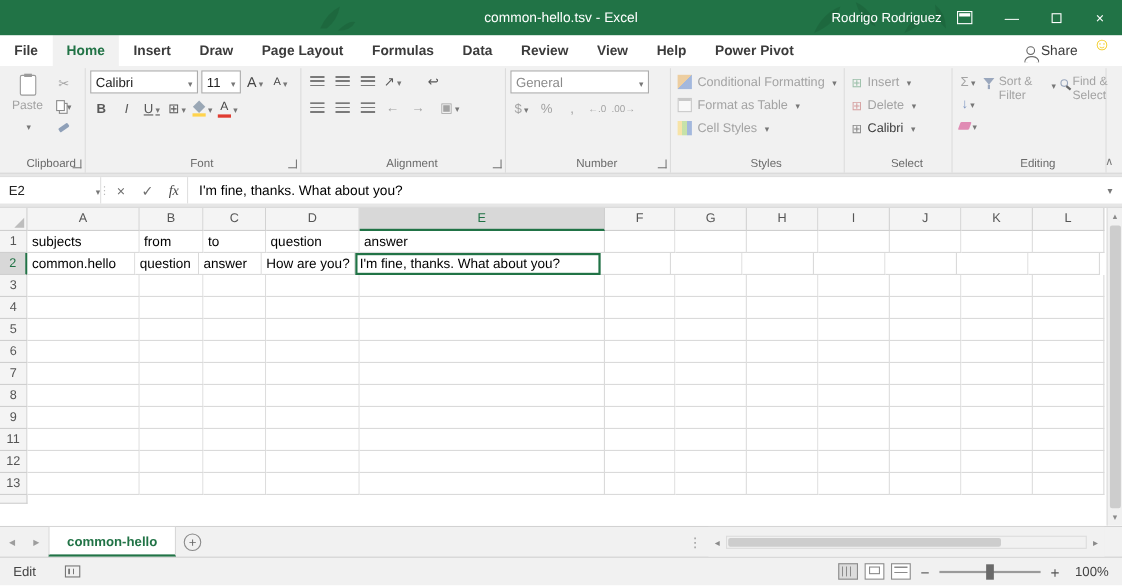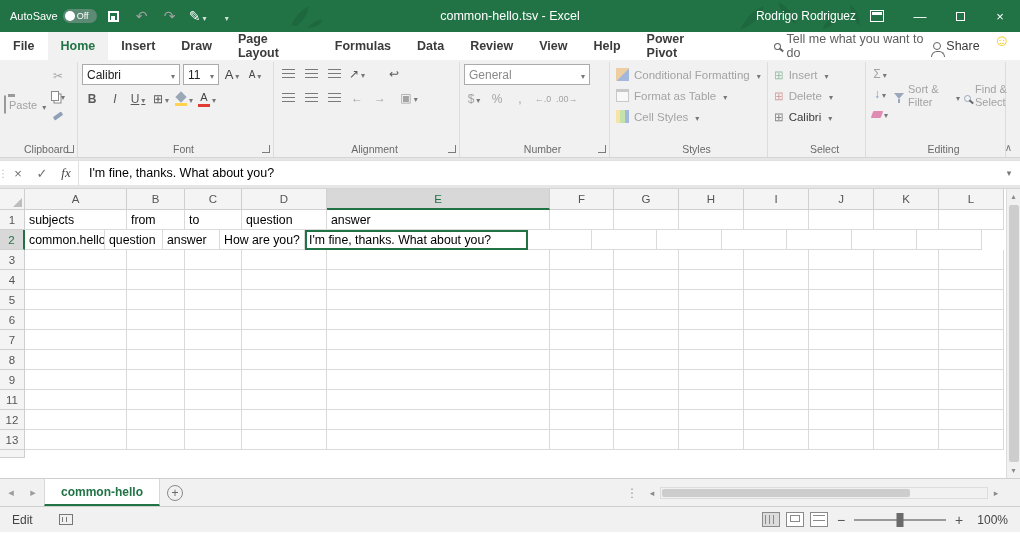--- a/index.html
+++ b/index.html
@@ -43,21 +43,21 @@
   .ribbon { height:98px; background:#f1f1f1; display:flex; border-bottom:1px solid #d5d5d5; position:relative; padding-top:2px; }
   .rgroup { position:relative; border-right:1px solid #dcdcdc; padding:2px 4px 16px 4px; }
   .glabel { position:absolute; bottom:2px; left:16px; right:0; text-align:center; font-size:10.5px; color:#6a6a6a; }
   .launcher { position:absolute; right:3px; bottom:4px; width:8px; height:8px; border-right:1px solid #7a7a7a; border-bottom:1px solid #7a7a7a; }
   .dim { color:#a3a3a3 !important; }
   .rowflex { display:flex; align-items:center; gap:3px; }
   .mini { min-width:20px; height:20px; display:flex; align-items:center; justify-content:center; font-size:12px; color:#595959; }
 
   
   .gclip { width:78px; display:flex; gap:2px; }
-  .paste { width:42px; display:flex; flex-direction:row; align-items:center; padding-top:4px; gap:3px; }
+  .paste { width:42px; display:flex; flex-direction:column; align-items:center; padding-top:4px; gap:3px; }
   .clipicon { width:15px; height:19px; border:1px solid #9a9a9a; background:#fff; border-radius:2px; position:relative; }
   .clipicon::before { content:""; position:absolute; top:-2px; left:3px; width:7px; height:3px; background:#9a9a9a; }
   .plabel { font-size:11px; }
   .minicol { display:flex; flex-direction:column; justify-content:flex-start; padding-top:2px; }
   .copyic { width:8px; height:10px; border:1px solid #8a8a8a; background:#fff; box-shadow:2.5px 2.5px 0 -1px #fff,2.5px 2.5px 0 0 #8a8a8a; }
   .brushic { width:10px; height:4px; background:#8fa0b8; transform:rotate(-35deg); border-radius:1px; }
 
   
   .gfont { width:196px; }
   .combo { background:#fff; border:1px solid #ababab; height:21px; display:flex; align-items:center; font-size:12px; color:#222; padding:0 4px; justify-content:space-between; }
@@ -82,21 +82,21 @@
   .stackbtn { display:flex; align-items:center; gap:5px; height:21px; font-size:11.5px; color:#3b3b3b; padding:0 2px; }
   .ic13 { width:13px; height:13px; flex:none; }
   .ic-cf { background:linear-gradient(135deg,#e8a33d 50%,#4472c4 50%); opacity:.45; }
   .ic-fat { background:#fff; border:1px solid #a8a8a8; background-image:linear-gradient(#a8a8a8 2px,transparent 2px); opacity:.55; }
   .ic-cs { background:linear-gradient(90deg,#ffd34d 33%,#92d050 33% 66%,#4472c4 66%); opacity:.45; }
   .gstyles { width:158px; } .gcells { width:98px; } .gedit { width:140px; }
 
   
   .editcols { display:flex; gap:4px; }
   .minicol2 { display:flex; flex-direction:column; }
-  .bigvbtn { display:flex; align-items:center; gap:4px; padding-top:4px; }
+  .bigvbtn { display:flex; align-items:flex-start; gap:4px; padding-top:4px; }
   .twol { font-size:11px; line-height:1.15; width:42px; }
   .funnelwrap { display:flex; flex-direction:column; align-items:center; margin-top:3px; }
   .funnel { width:0; height:0; border-left:5px solid transparent; border-right:5px solid transparent; border-top:6px solid #9aa7bd; }
   .fstem { width:2px; height:4px; background:#9aa7bd; }
   .eraser { width:10px; height:7px; background:#e08bb4; transform:skewX(-20deg); border-radius:1px; }
   .collapse { position:absolute; right:8px; bottom:4px; color:#777; font-size:10px; }
 
   
   .fbarwrap { background:#e6e6e6; padding:2px 0 3px 0; border-bottom:1px solid #d5d5d5; }
   .fbar { height:25px; background:#fff; display:flex; align-items:stretch; border-top:1px solid #e0e0e0; }
@@ -159,45 +159,20 @@
     <path d="M6 26 q6 -14 18 -20 q-2 12 -12 20 z" fill="#1b6039"></path>
     <path d="M22 28 q10 -10 16 -8 q-4 8 -16 8 z" fill="#1b6039"></path>
   </svg>
   <svg class="deco right" width="140" height="32">
     <path d="M10 30 q8 -18 24 -24 q-4 16 -24 24 z" fill="#1b6039"></path>
     <path d="M48 2 q14 6 18 22 q-14 -6 -18 -22 z" fill="#1b6039"></path>
     <path d="M92 30 q6 -14 20 -18 q-4 12 -20 18 z" fill="#1b6039"></path>
     <path d="M120 4 q10 8 10 22 q-10 -8 -10 -22 z" fill="#1b6039"></path>
   </svg>
 
-  <div class="qat">
-    <div class="autosave">
-      <span>AutoSave</span>
-      <span class="pill">
-          <span class="knob"></span>
-          <span>Off</span>
-        </span>
-    </div>
-    <span class="qbtn">
-        <span class="floppy"></span>
-      </span>
-    <span class="qbtn dim">
-        <span>↶</span>
-      </span>
-    <span class="qbtn dim">
-        <span>↷</span>
-      </span>
-    <span class="qbtn">
-        <span>✎</span>
-        <span class="caret w"></span>
-      </span>
-    <span class="qbtn">
-        <span class="caret w"></span>
-      </span>
-  </div>
 
   <div class="wtitle">common-hello.tsv  -  Excel</div>
 
   <div class="tright">
     <span class="uname">Rodrigo Rodriguez</span>
     <span class="ribopt"></span>
     <span class="winbtn">
         <span>—</span>
       </span>
     <span class="winbtn">
@@ -215,24 +190,20 @@
     <div class="rtab active">Home</div>
     <div class="rtab">Insert</div>
     <div class="rtab">Draw</div>
     <div class="rtab">Page Layout</div>
     <div class="rtab">Formulas</div>
     <div class="rtab">Data</div>
     <div class="rtab">Review</div>
     <div class="rtab">View</div>
     <div class="rtab">Help</div>
     <div class="rtab">Power Pivot</div>
-    <div class="tellme">
-      <span class="mag"></span>
-      <span>Tell me what you want to do</span>
-    </div>
     <div class="sharebtn">
       <span class="person"></span>
       <span>Share</span>
     </div>
     <span class="smiley">☺</span>
   </div>
 
 <div class="ribbon">
 
   <div class="rgroup gclip">
@@ -452,20 +423,24 @@
       </div>
     </div>
     <span class="glabel">Editing</span>
   </div>
 
   <span class="collapse"><span>∧</span></span>
 </div>
 
 <div class="fbarwrap">
   <div class="fbar">
+    <div class="namebox">
+      <span>E2</span>
+      <span class="caret"></span>
+    </div>
     <span class="nbsep">
         <span>⋮</span>
       </span>
     <span class="fbtn">
         <span>×</span>
       </span>
     <span class="fbtn">
         <span>✓</span>
       </span>
     <span class="fbtn">
@@ -507,21 +482,21 @@
         <div class="cell" style="width: 64px;"></div>
         <div class="cell" style="width: 65px;"></div>
         <div class="cell" style="width: 65px;"></div>
         <div class="cell" style="width: 65px;"></div>
         <div class="cell" style="width: 65px;"></div>
         <div class="cell" style="width: 65px;"></div>
         <div class="cell" style="width: 65px;"></div>
       </div>
       <div class="grow">
         <div class="rh sel">2</div>
-        <div class="cell" style="width: 80px;">common.hello</div>
+        <div class="cell" style="width: 98px;">common.hello</div>
         <div class="cell" style="width: 58px;">question</div>
         <div class="cell" style="width: 57px;">answer</div>
         <div class="cell" style="width: 85px;">How are you?</div>
         <div class="cell sel" style="width: 223px;">I'm fine, thanks. What about you?</div>
         <div class="cell" style="width: 64px;"></div>
         <div class="cell" style="width: 65px;"></div>
         <div class="cell" style="width: 65px;"></div>
         <div class="cell" style="width: 65px;"></div>
         <div class="cell" style="width: 65px;"></div>
         <div class="cell" style="width: 65px;"></div>

